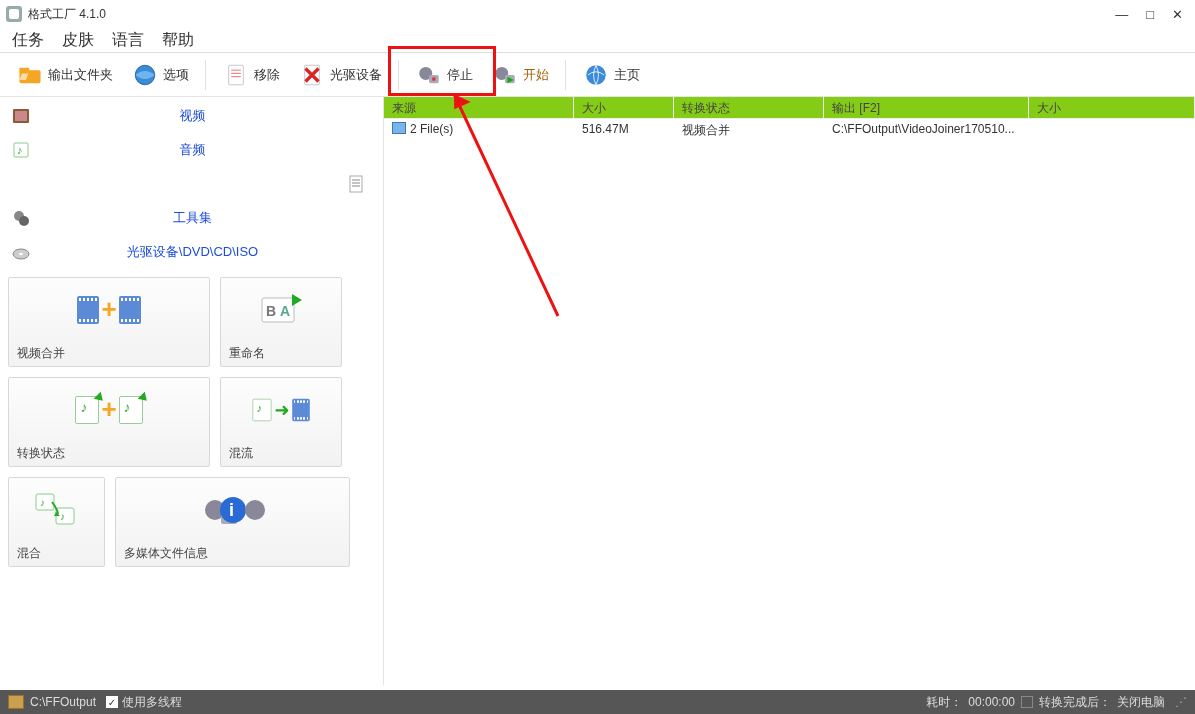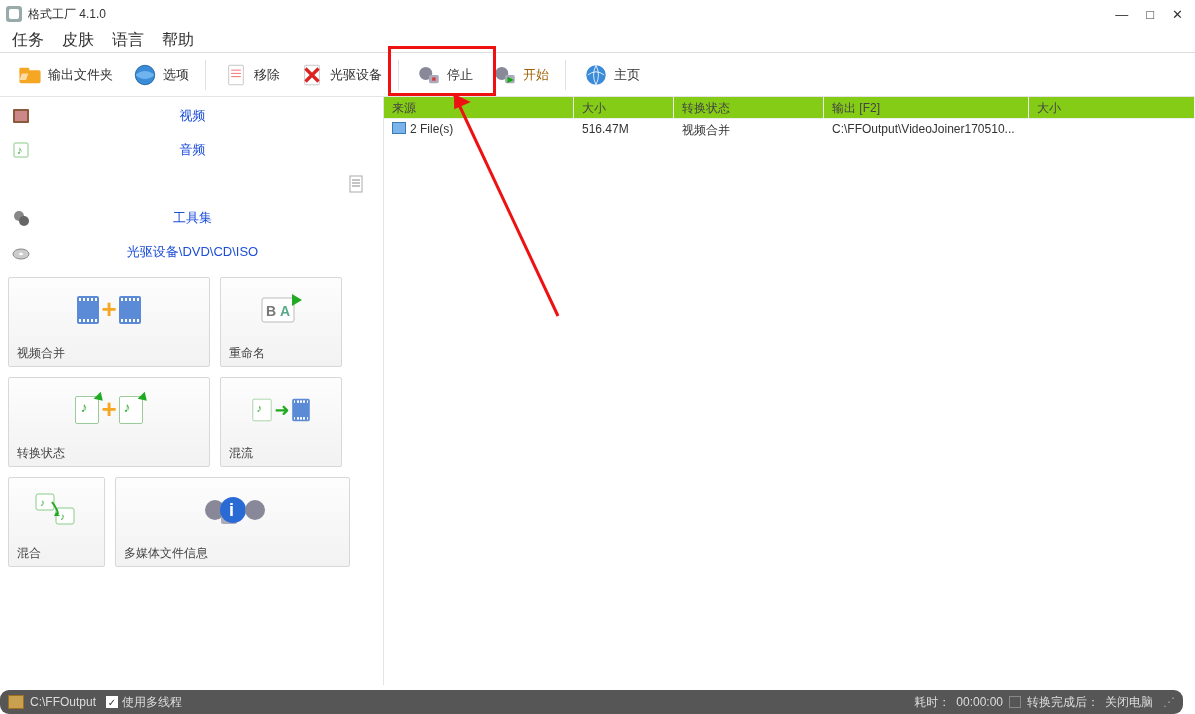--- a/index.html
+++ b/index.html
@@ -43,21 +43,21 @@
 .content{flex:1;display:flex;flex-direction:column;}
 .cols{display:flex;height:22px;background:#84cc16;border-bottom:1px solid #eee;font-size:12px;color:#444;}
 .cols div{padding:3px 8px;border-right:1px solid #eee;}
 .c1{width:190px;}.c2{width:100px;}.c3{width:150px;}.c4{width:205px;}.c5{flex:1;}
 .row{display:flex;height:22px;font-size:12px;color:#333;}
 .row div{padding:3px 8px;}
 .row .c1{display:flex;align-items:flex-start;gap:4px;}
 .row .ric{width:14px;height:12px;background:#7ab4e8;border:1px solid #3a78b8;display:inline-block;}
 
 
-.status{position:absolute;left:0;right:12px;bottom:0;height:24px;background:#565656;color:#ddd;font-size:12px;display:flex;align-items:center;padding:0 8px;border-radius:9px;}
+.status{position:absolute;left:0;right:0;bottom:0;height:24px;background:#565656;color:#ddd;font-size:12px;display:flex;align-items:center;padding:0 8px;}
 .status .sic{width:16px;height:14px;background:#c8a050;border:1px solid #a07020;margin-right:6px;}
 .status .chk{width:12px;height:12px;background:#fff;display:inline-flex;align-items:center;justify-content:center;margin:0 4px 0 10px;color:#333;font-size:10px;}
 .status .right{margin-left:auto;display:flex;align-items:center;gap:6px;}
 .status .chk2{width:12px;height:12px;border:1px solid #888;display:inline-block;}
 
 
 .hlbox{position:absolute;left:388px;top:46px;width:108px;height:50px;border:3px solid #e11;pointer-events:none;}
 .arrow-svg{position:absolute;left:388px;top:46px;pointer-events:none;}
 
 

